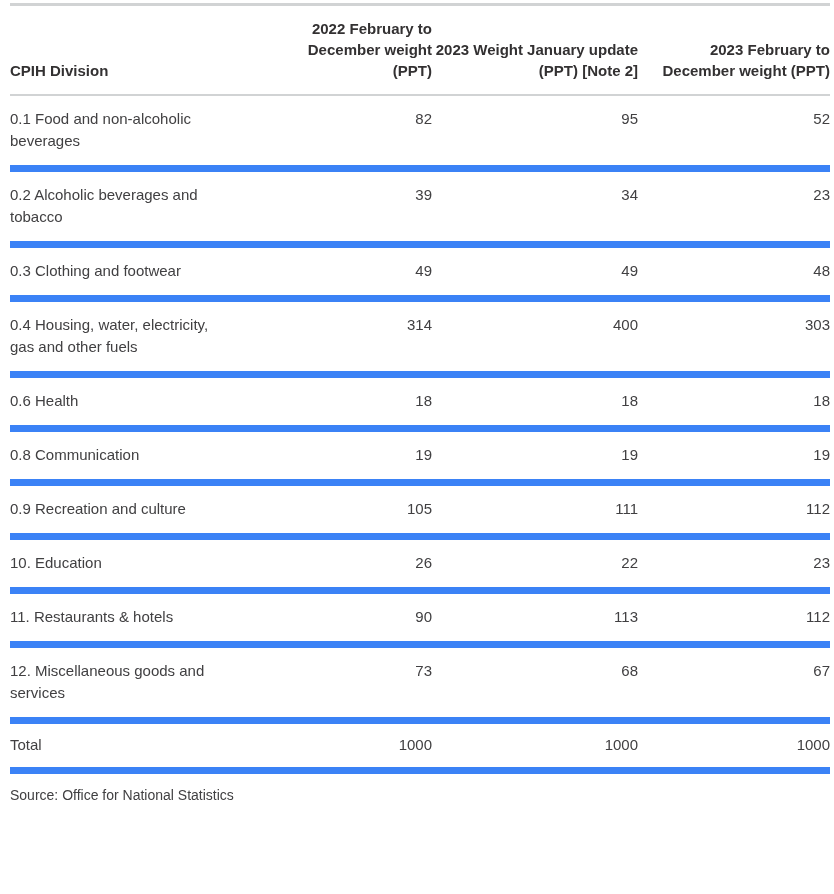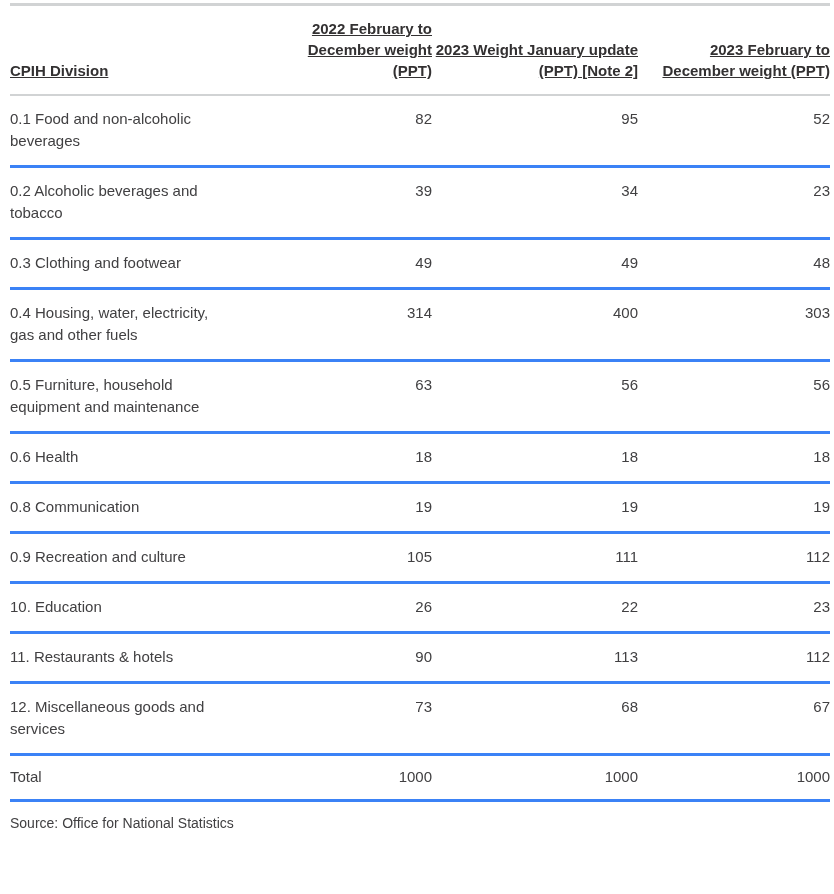--- a/index.html
+++ b/index.html
@@ -28,35 +28,34 @@
 
   thead th {
     vertical-align: bottom;
     font-weight: bold;
     font-size: 15px;
     line-height: 21px;
     color: #333132;
     text-align: right;
     padding: 12px 0 13px 0;
     border-bottom: 2px solid #d1d3d4;
-    text-decoration: underline;
   }
   thead th.col-division {
     text-align: left;
     margin-top: 45px;
   }
 
   tbody td {
     vertical-align: top;
     font-size: 15px;
     line-height: 22px;
     color: #414042;
     text-align: right;
     padding: 12px 0 13px 0;
-    border-bottom: 3px solid #3b82f6;
+    border-bottom: 7px solid #3b82f6;
     margin-top: 22px;
   }
   tbody td.col-division {
     text-align: left;
     padding-right: 60px;
   }
   tr.total-row td {
     padding: 10px 0 11px 0;
   }
 
@@ -106,26 +105,20 @@
         <td>49</td>
         <td>48</td>
       </tr>
       <tr>
         <td class="col-division">0.4 Housing, water, electricity, gas and other fuels</td>
         <td>314</td>
         <td>400</td>
         <td>303</td>
       </tr>
       <tr>
-        <td class="col-division">0.5 Furniture, household equipment and maintenance</td>
-        <td>63</td>
-        <td>56</td>
-        <td>56</td>
-      </tr>
-      <tr>
         <td class="col-division">0.6 Health</td>
         <td>18</td>
         <td>18</td>
         <td>18</td>
       </tr>
       <tr>
         <td class="col-division">0.8 Communication</td>
         <td>19</td>
         <td>19</td>
         <td>19</td>

